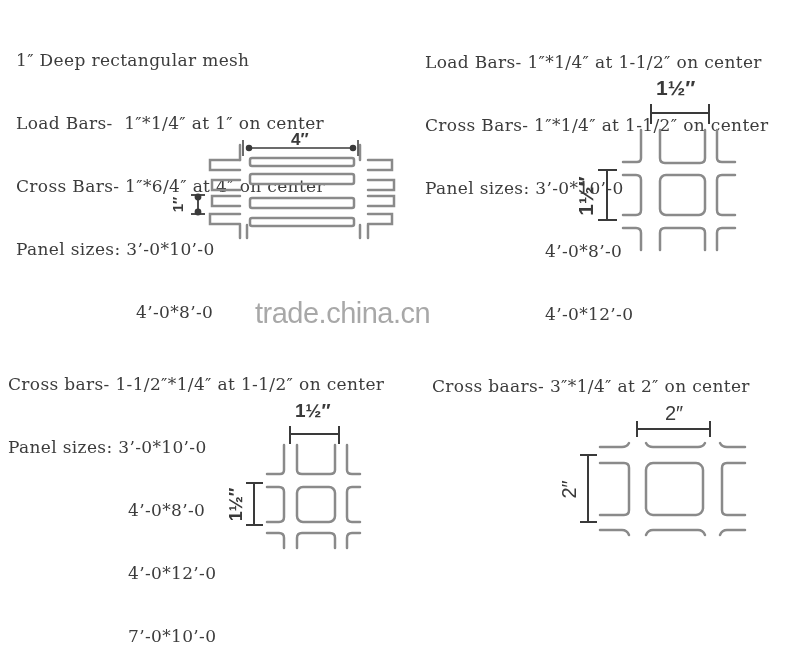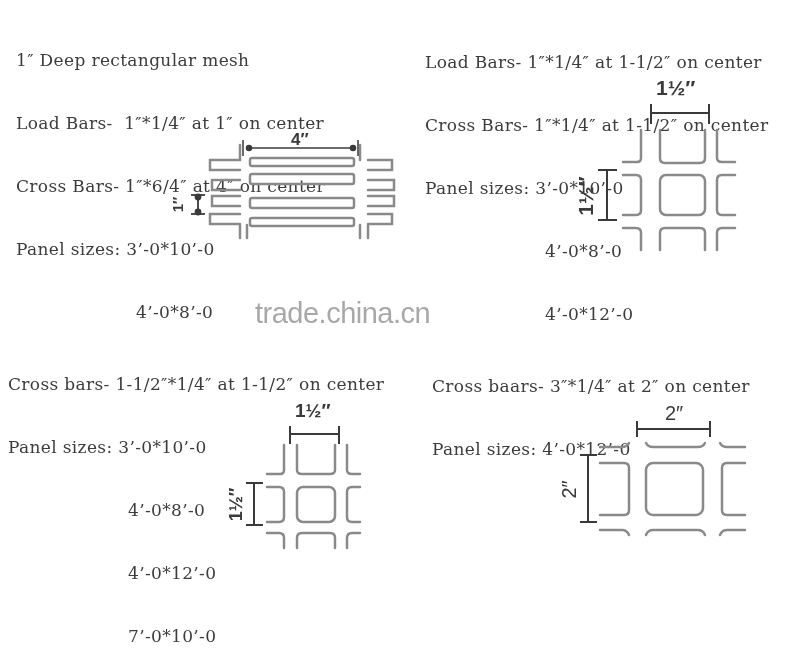--- a/index.html
+++ b/index.html
@@ -56,21 +56,20 @@
 <div class="txt block" style="left:8px; top:332px;">
   <span class="line">Cross bars- 1-1/2″*1/4″ at 1-1/2″ on center</span>
   <span class="line"><span>Panel sizes: </span><span>3’-0*10’-0</span></span>
   <span class="line" style="padding-left:120px;">4’-0*8’-0</span>
   <span class="line" style="padding-left:120px;">4’-0*12’-0</span>
   <span class="line" style="padding-left:120px;">7’-0*10’-0</span>
 </div>
 
 <div class="txt block" style="left:432px; top:334px;">
   <span class="line">Cross baars- 3″*1/4″ at 2″ on center</span>
-  <span class="line"><span>Panel sizes: </span><span>4’-0*12’-0</span></span>
 </div>
 
 <div class="wm">trade.china.cn</div>
 
 <svg style="left:0; top:0;" width="785" height="650">
   <g fill="none" stroke="#8a8a8a" stroke-width="2.5" stroke-linecap="round">
 
     <rect x="250" y="158" width="104" height="8" rx="2"></rect>
     <rect x="250" y="174" width="104" height="10" rx="2"></rect>
     <rect x="250" y="198" width="104" height="10" rx="2"></rect>

